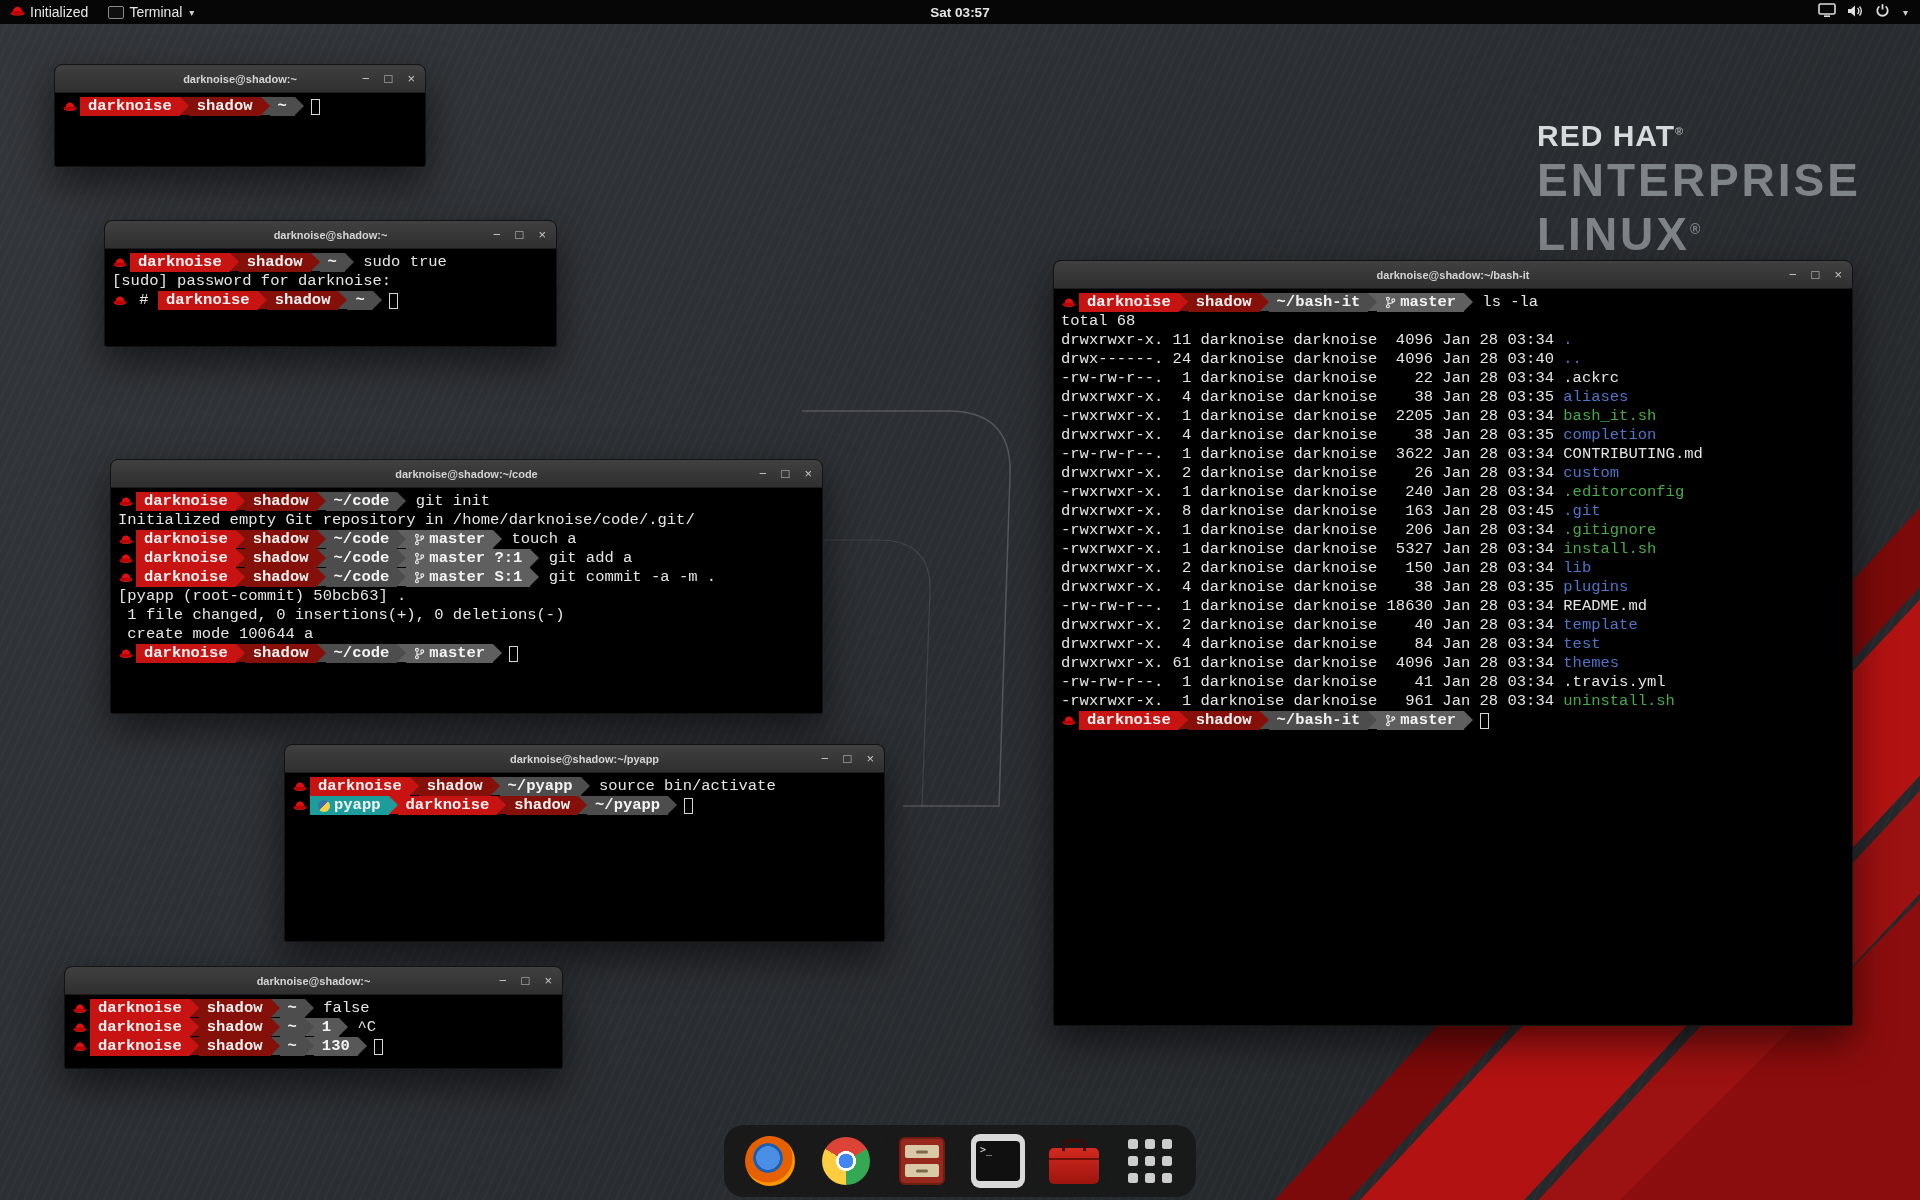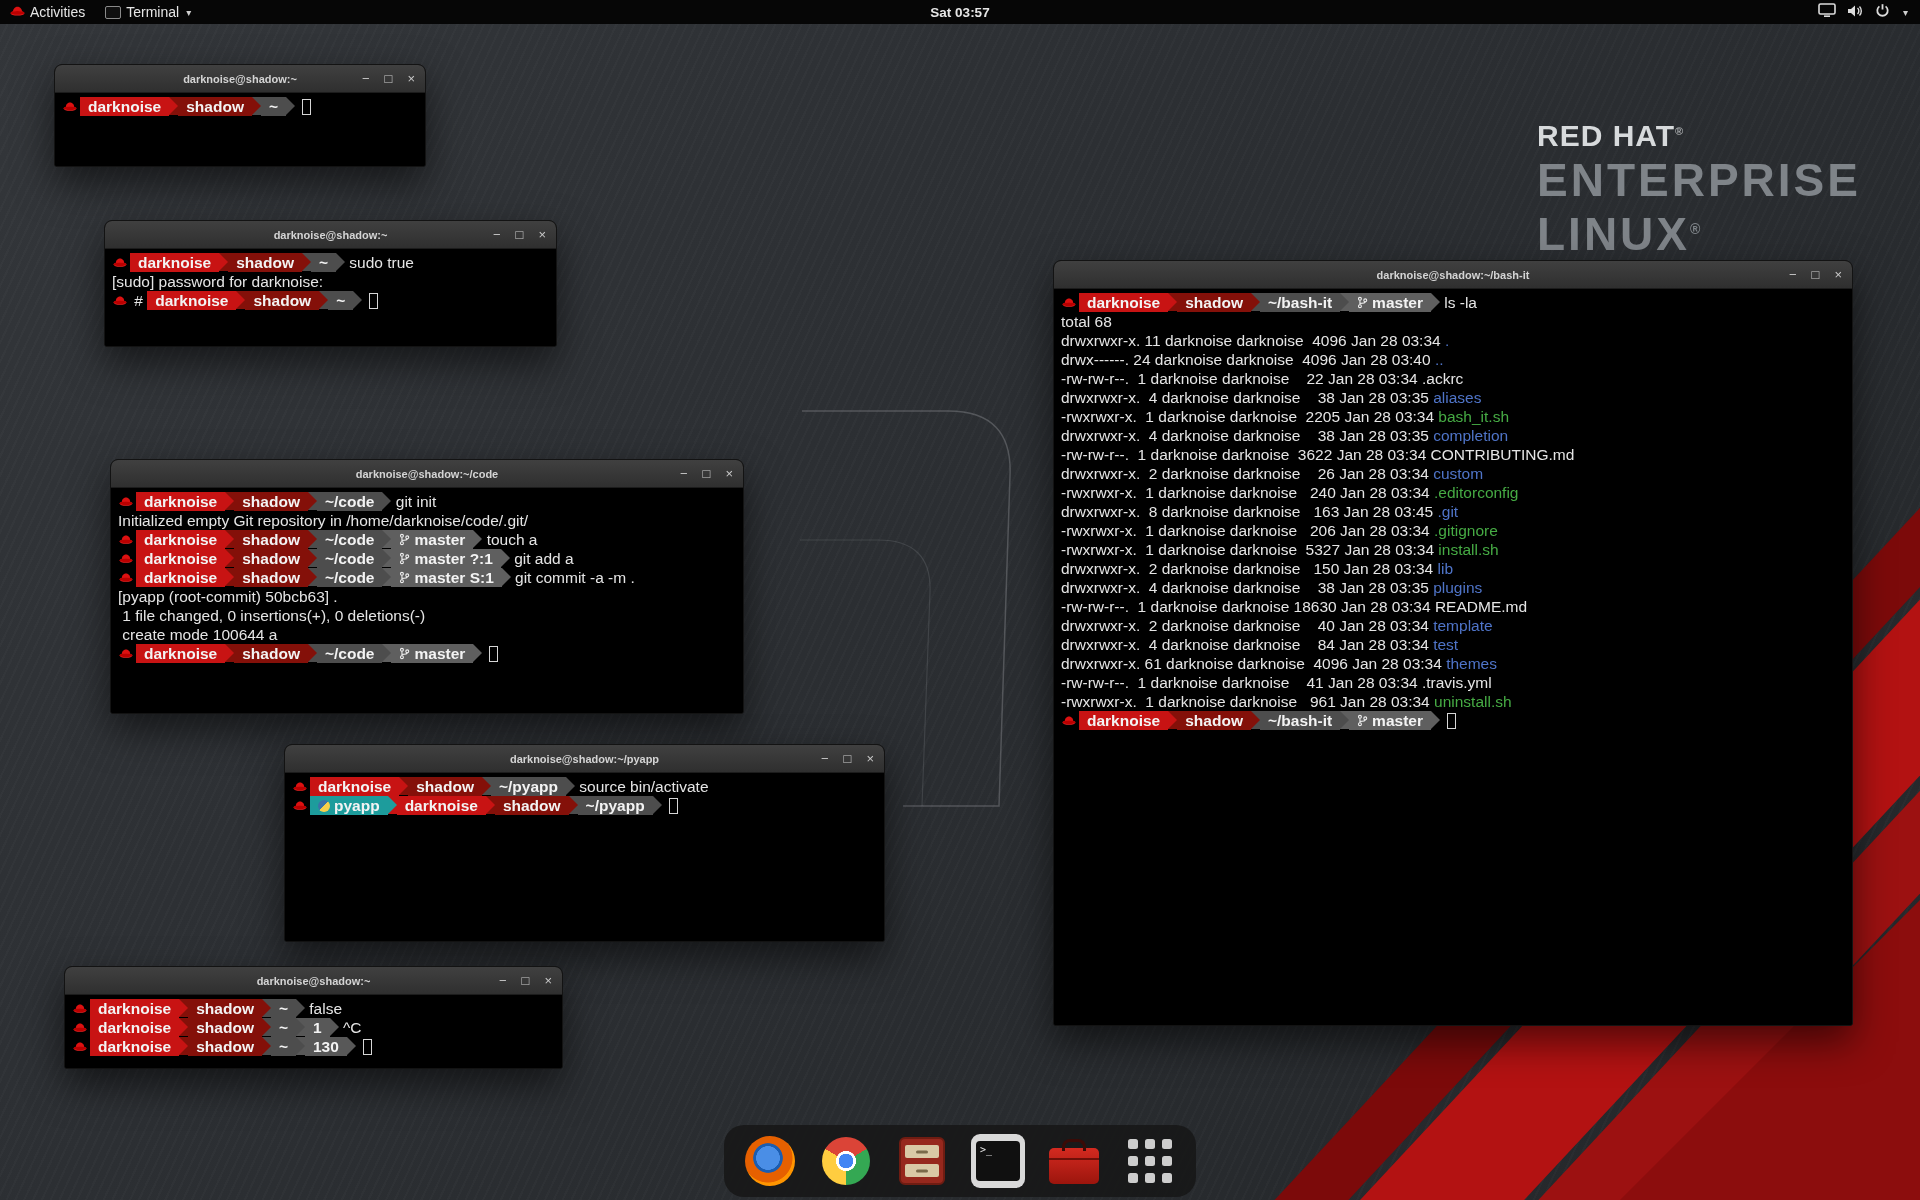--- a/index.html
+++ b/index.html
@@ -41,21 +41,21 @@
   .term-window{position:absolute;display:flex;flex-direction:column;background:#000;
     border:1px solid #131313;border-radius:8px 8px 3px 3px;box-shadow:0 16px 38px rgba(0,0,0,.55)}
   .titlebar{height:28px;flex:0 0 28px;background:linear-gradient(#404040,#2f2f2f);
     border-bottom:1px solid #1c1c1c;border-radius:7px 7px 0 0;position:relative;
     display:flex;align-items:center;justify-content:center}
   .title{color:#d4d4d4;font-size:11px;font-weight:bold}
   .win-controls{position:absolute;right:10px;top:0;bottom:0;display:flex;align-items:center;gap:15px}
   .wbtn{color:#c9c9c9;font-size:13px;line-height:1;cursor:default}
   .term-body{flex:1;background:#000;padding:4px 4px 4px 7px;overflow:hidden;border-radius:0 0 2px 2px}
   .tline{display:flex;align-items:stretch;height:19px;white-space:pre;
-    font-family:Liberation Sans, sans-serif;font-size:15.5px;line-height:19px;color:#e5e5e5}
+    font-family:Liberation Mono, monospace;font-size:15.5px;line-height:19px;color:#e5e5e5}
   .hat{display:flex;align-items:center;margin:0 3px 0 1px;flex:0 0 auto}
   .seg{display:inline-flex;align-items:center;height:19px;padding:0 8px;font-weight:bold;color:#f3f3f3}
   .seg-icon{display:inline-flex;align-items:center;margin-right:4px}
   .psep{width:0;height:0;border-top:9.5px solid transparent;border-bottom:9.5px solid transparent;
     border-left:9px solid transparent;flex:0 0 auto}
   .ttext{display:inline-flex;align-items:center}
   .c-dir{color:#4f74c8}
   .c-exec{color:#46ab44}
   .tcur{width:9px;height:16px;border:1px solid #d6d6d6;margin:1px 0 0 7px;align-self:center;flex:0 0 auto}
 
@@ -110,21 +110,21 @@
 </div>
 
 <div class="topbar">
   <div class="tb-left">
     <div class="tb-item">
       <span><svg viewBox="0 0 16 12" width="15" height="12">
             <path d="M3 8 C3 4 5 1.5 8 1.5 C11 1.5 13 4 13 8 Z" fill="#d11"></path>
             <ellipse cx="8" cy="8.4" rx="7.4" ry="2.5" fill="#e22"></ellipse>
             <ellipse cx="8" cy="8" rx="7.4" ry="2" fill="#b00"></ellipse>
           </svg></span>
-      <span>Activities</span>
+      <span>Initialized</span>
     </div>
     <div class="tb-item">
       <span class="mini-term"></span>
       <span>Terminal</span>
       <span class="tb-caret">▾</span>
     </div>
   </div>
   <div class="tb-clock">Sat 03:57</div>
   <div class="tb-right">
     <span><svg width="18" height="15">
@@ -177,21 +177,21 @@
               <ellipse cx="8" cy="8" rx="7.4" ry="2" fill="#b00"></ellipse>
             </svg></span><span class="seg" style="background: rgb(200, 19, 19);"><span class="seg-label">darknoise</span></span><span class="psep" style="border-left-color: rgb(200, 19, 19); background: rgb(132, 16, 9);"></span><span class="seg" style="background: rgb(132, 16, 9);"><span class="seg-label">shadow</span></span><span class="psep" style="border-left-color: rgb(132, 16, 9); background: rgb(77, 77, 77);"></span><span class="seg" style="background: rgb(77, 77, 77);"><span class="seg-label">~</span></span><span class="psep" style="border-left-color: rgb(77, 77, 77);"></span><span class="ttext"> sudo true</span></div>
         <div class="tline"><span class="ttext">[sudo] password for darknoise: </span></div>
         <div class="tline"><span class="hat"><svg viewBox="0 0 16 12" width="14" height="11">
               <path d="M3 8 C3 4 5 1.5 8 1.5 C11 1.5 13 4 13 8 Z" fill="#d11"></path>
               <ellipse cx="8" cy="8.4" rx="7.4" ry="2.5" fill="#e22"></ellipse>
               <ellipse cx="8" cy="8" rx="7.4" ry="2" fill="#b00"></ellipse>
             </svg></span><span class="ttext"> # </span><span class="seg" style="background: rgb(200, 19, 19);"><span class="seg-label">darknoise</span></span><span class="psep" style="border-left-color: rgb(200, 19, 19); background: rgb(132, 16, 9);"></span><span class="seg" style="background: rgb(132, 16, 9);"><span class="seg-label">shadow</span></span><span class="psep" style="border-left-color: rgb(132, 16, 9); background: rgb(77, 77, 77);"></span><span class="seg" style="background: rgb(77, 77, 77);"><span class="seg-label">~</span></span><span class="psep" style="border-left-color: rgb(77, 77, 77);"></span><span class="tcur"></span></div>
       </div>
     </div>
-    <div class="term-window" style="left: 110px; top: 459px; width: 634px; height: 255px; z-index: 12; text-align: center;">
+    <div class="term-window" style="left: 110px; top: 459px; width: 713px; height: 255px; z-index: 12; text-align: center;">
       <div class="titlebar">
         <span class="title">darknoise@shadow:~/code</span>
         <span class="win-controls">
           <span class="wbtn">−</span>
           <span class="wbtn">□</span>
           <span class="wbtn">×</span>
         </span>
       </div>
       <div class="term-body">
         <div class="tline"><span class="hat"><svg viewBox="0 0 16 12" width="14" height="11">

